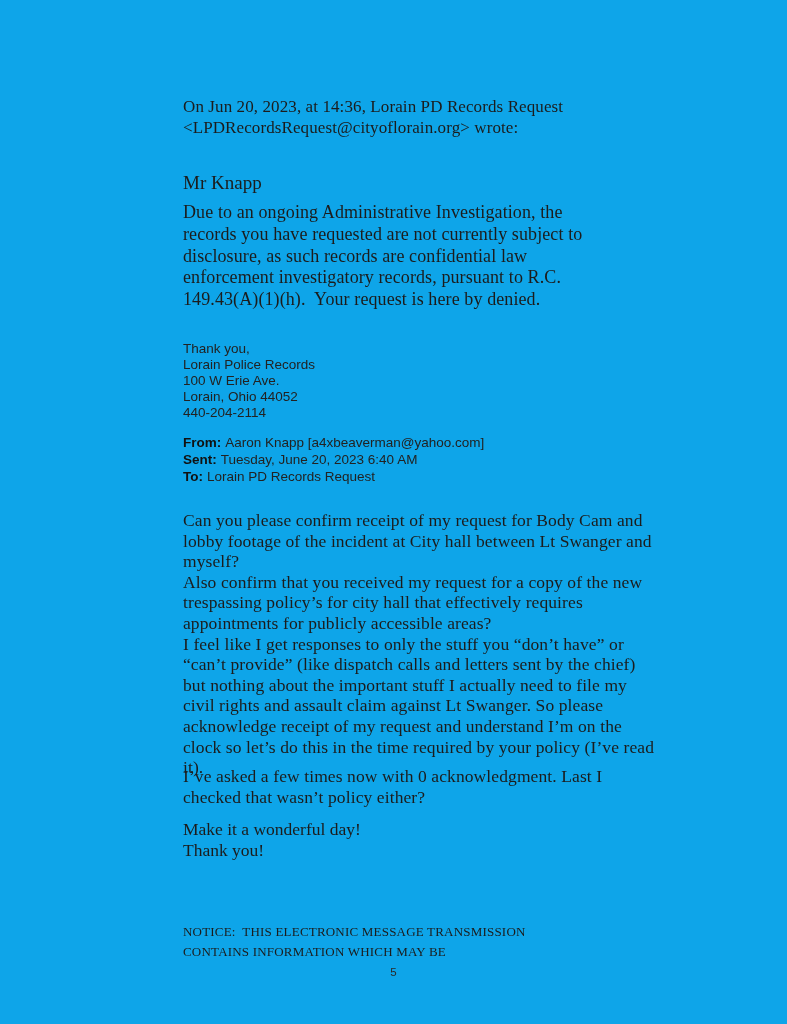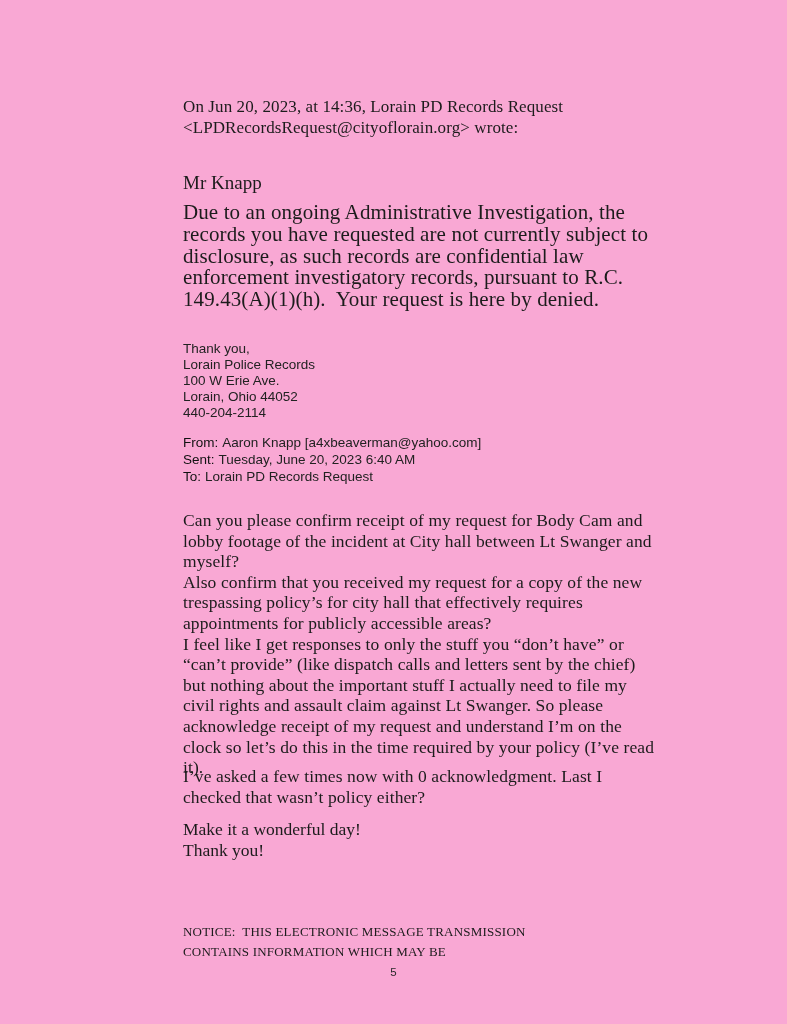--- a/index.html
+++ b/index.html
@@ -1,37 +1,37 @@
 <!DOCTYPE html>
 <html><head>
 <meta charset="utf-8">
 <style>
   html,body{margin:0;padding:0;background:#e8e8e8;}
   .page{
     position:relative;
     width:787px;height:1024px;
-    background:#f9a8d4;
+    background:#0ea5e9;
     box-shadow:0 0 4px rgba(0,0,0,.15);
     overflow:hidden;
     color:#1c1c1c;
   }
   .block{position:absolute;left:183px;}
   .preline{white-space:pre-line;}
 
   .attribution{top:96px;width:500px;font-family:"Liberation Serif",serif;font-size:17px;line-height:21px;letter-spacing:.1px;}
   .email-link{color:#1c1c1c;cursor:pointer;}
 
   .salutation{top:171px;font-family:"Liberation Serif",serif;font-size:19px;line-height:23px;}
 
-  .denial{top:202px;width:470px;font-family:"Liberation Serif",serif;font-size:21px;line-height:21.8px;letter-spacing:.1px;}
+  .denial{top:202px;width:470px;font-family:"Liberation Serif",serif;font-size:18px;line-height:21.8px;letter-spacing:.1px;}
 
   .sig{top:341px;font-family:"Liberation Sans",sans-serif;font-size:13.5px;line-height:16px;color:#222;}
 
   .headers{top:435px;font-family:"Liberation Sans",sans-serif;font-size:13.5px;line-height:16.8px;color:#222;}
-  .hrow b{font-weight:400;margin-right:4px;color:#111;}
+  .hrow b{font-weight:700;margin-right:4px;color:#111;}
 
   .body1{top:510px;width:525px;font-family:"Liberation Serif",serif;font-size:17.5px;line-height:20.6px;letter-spacing:.1px;}
   .body2{top:766px;width:525px;font-family:Liberation Serif, serif;font-size:17.5px;line-height:20.6px;letter-spacing:.1px;}
   .closing{top:819px;font-family:"Liberation Serif",serif;font-size:17.5px;line-height:21px;}
   .sender{top:888px;font-family:"Liberation Serif",serif;font-size:17.5px;font-weight:700;letter-spacing:.2px;}
   .notice{top:922px;width:525px;font-family:"Liberation Serif",serif;font-size:13px;line-height:19.8px;letter-spacing:.2px;}
 
   .pagenum{position:absolute;top:966px;left:0;width:100%;text-align:center;
     font-family:"Liberation Sans",sans-serif;font-size:11.5px;color:#2a2a2a;}
 </style>

